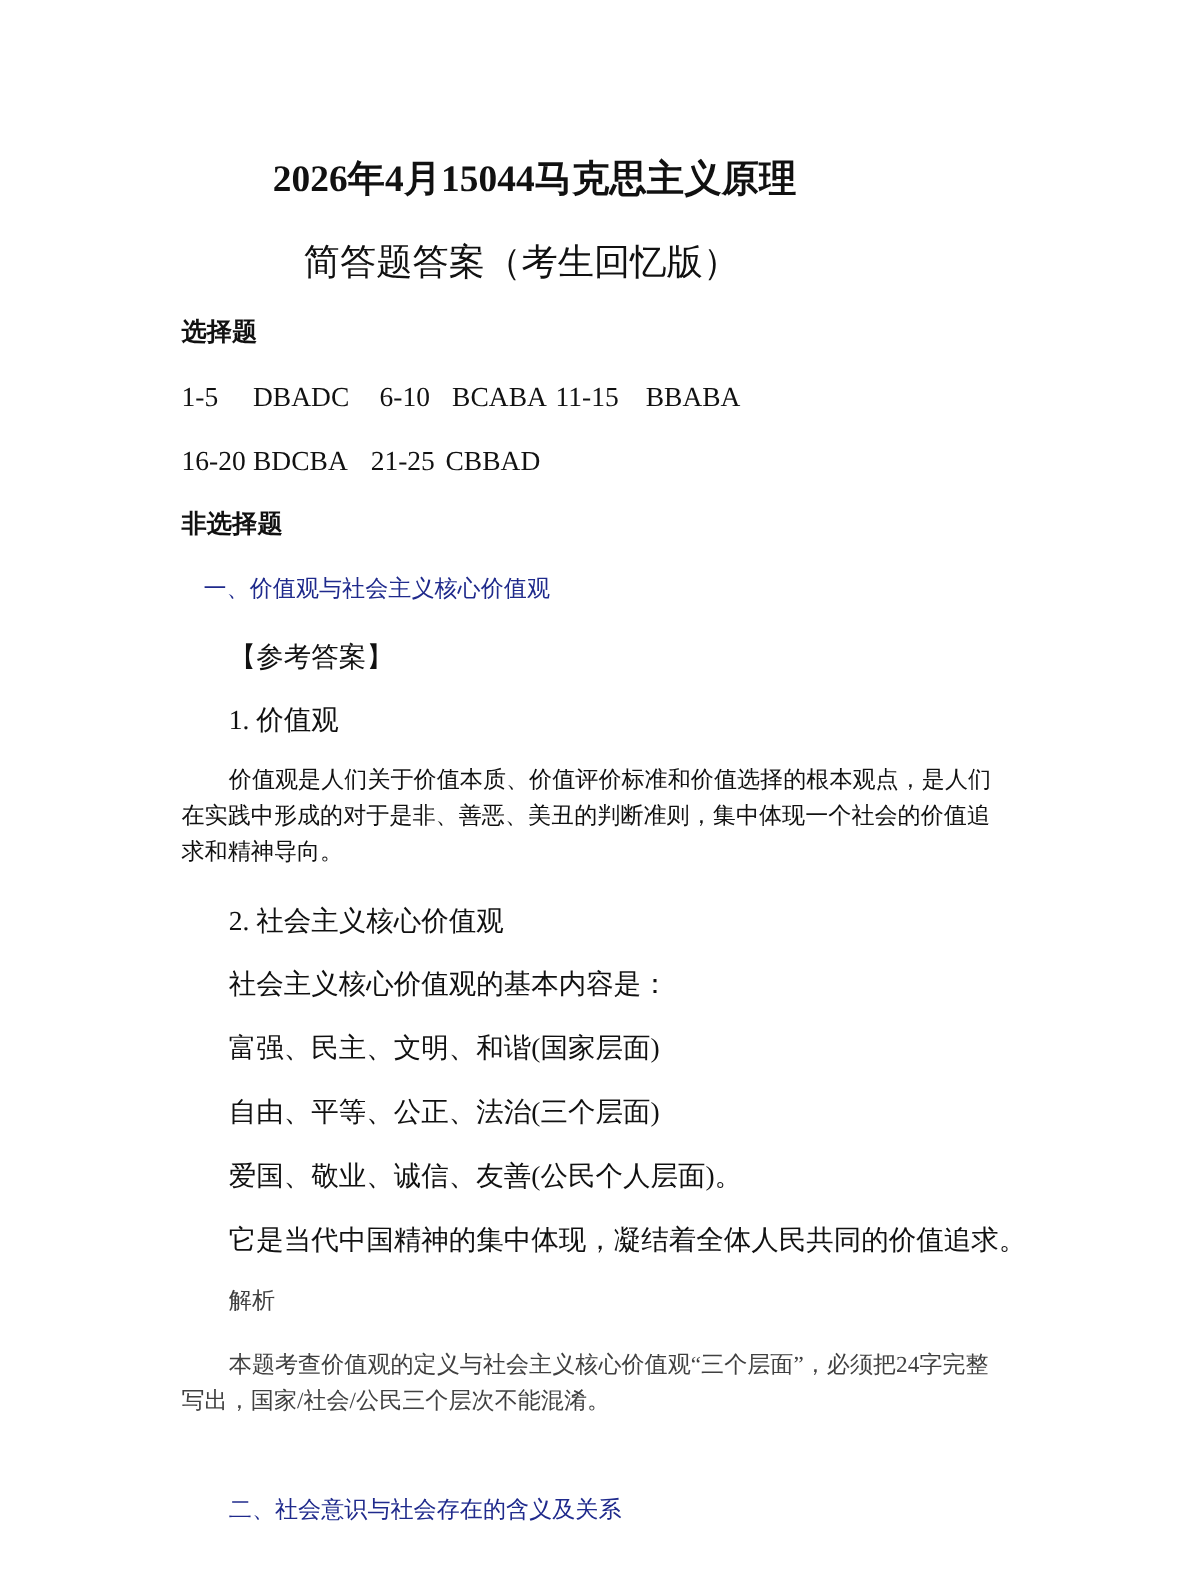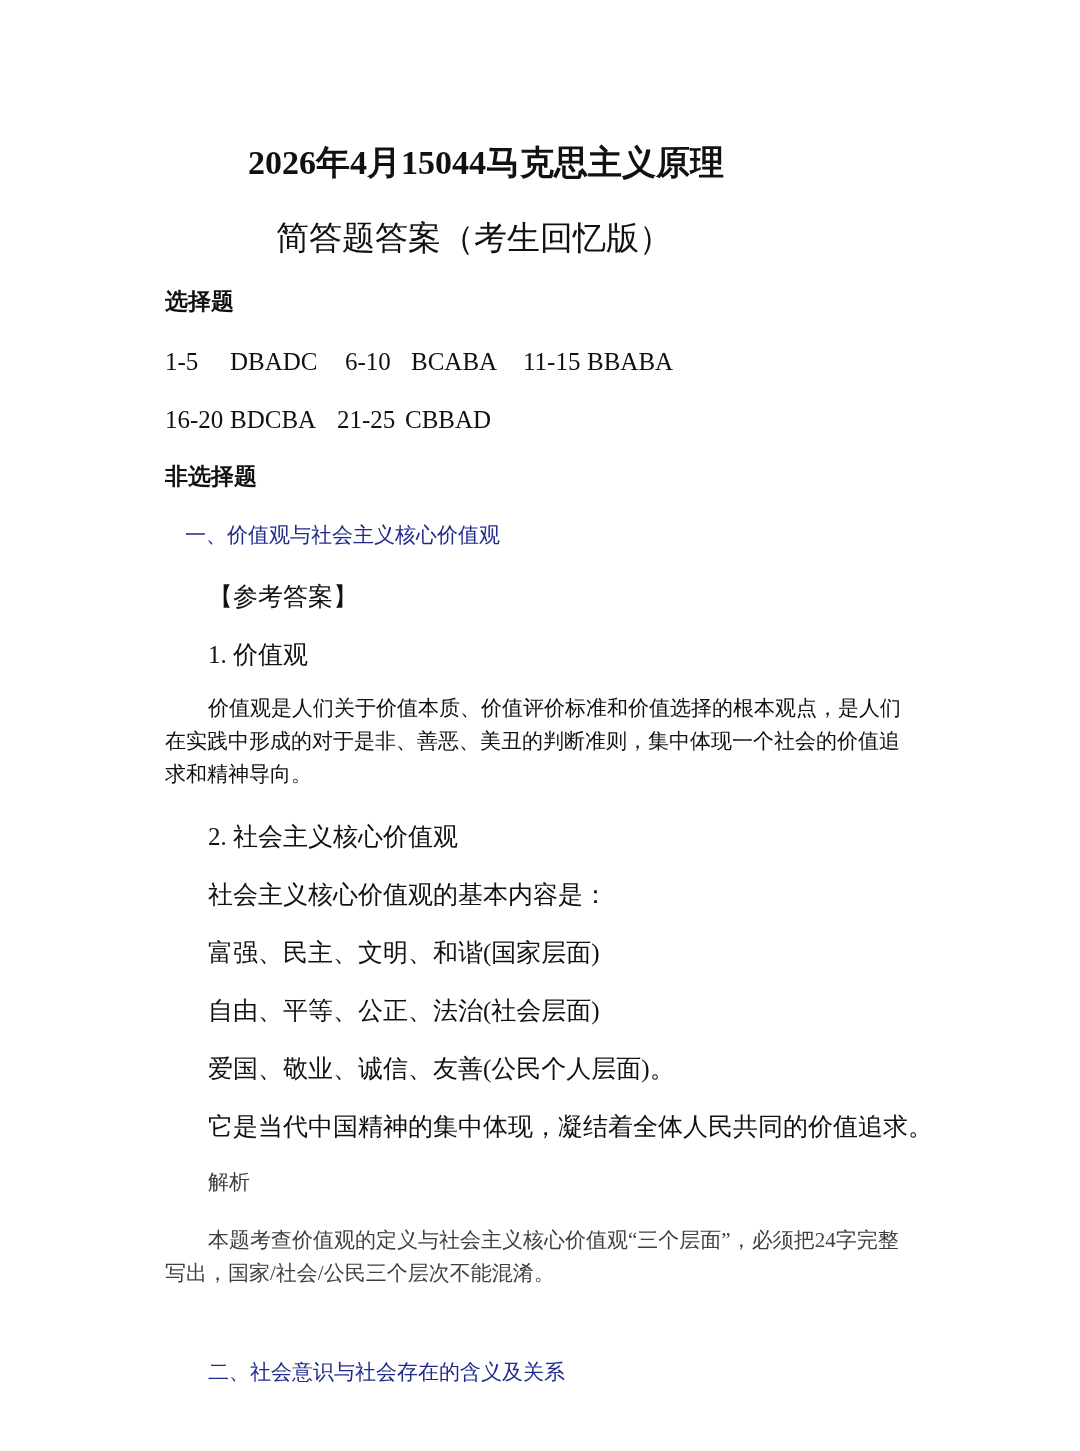--- a/index.html
+++ b/index.html
@@ -24,21 +24,21 @@
   <div class="abs title" style="top:140px;">2026年4月15044马克思主义原理</div>
   <div class="abs subtitle" style="top:216px;">简答题答案（考生回忆版）</div>
 
   <div class="abs h2" style="left:165px; top:286px;">选择题</div>
 
   <div class="ans">
     <span class="txt" style="left:165px; top:348px;">1-5</span>
     <span class="txt" style="left:230px; top:348px;">DBADC</span>
     <span class="txt" style="left:345px; top:348px;">6-10</span>
     <span class="txt" style="left:411px; top:348px;">BCABA</span>
-    <span class="txt" style="left:523px; top:348px;">11-15</span>
+    <span class="txt" style="left:505px; top:348px;">11-15</span>
     <span class="txt" style="left:587px; top:348px;">BBABA</span>
   </div>
 
   <div class="ans">
     <span class="txt" style="left:165px; top:406px;">16-20</span>
     <span class="txt" style="left:230px; top:406px;">BDCBA</span>
     <span class="txt" style="left:337px; top:406px;">21-25</span>
     <span class="txt" style="left:405px; top:406px;">CBBAD</span>
   </div>
 
@@ -50,21 +50,21 @@
 
   <div class="abs txt" style="left:208px; top:638px;">1. 价值观</div>
 
   <div class="para" style="top:692px;">价值观是人们关于价值本质、价值评价标准和价值选择的根本观点，是人们在实践中形成的对于是非、善恶、美丑的判断准则，集中体现一个社会的价值追求和精神导向。</div>
 
   <div class="abs txt" style="left:208px; top:820px;">2. 社会主义核心价值观</div>
 
   <div class="abs txt" style="left:208px; top:878px;">社会主义核心价值观的基本内容是：</div>
 
   <div class="abs txt" style="left:208px; top:936px;">富强、民主、文明、和谐(国家层面)</div>
-  <div class="abs txt" style="left:208px; top:994px;">自由、平等、公正、法治(社会层面)</div>
+  <div class="abs txt" style="left:208px; top:994px;">自由、平等、公正、法治(三个层面)</div>
   <div class="abs txt" style="left:208px; top:1052px;">爱国、敬业、诚信、友善(公民个人层面)。</div>
 
   <div class="abs txt" style="left:208px; top:1110px;">它是当代中国精神的集中体现，凝结着全体人民共同的价值追求。</div>
 
   <div class="abs red" style="left:208px; top:1168px;">解析</div>
 
   <div class="para red" style="top:1224px;">本题考查价值观的定义与社会主义核心价值观“三个层面”，必须把24字完整写出，国家/社会/公民三个层次不能混淆。</div>
 
   <div class="abs blue" style="left:208px; top:1318px;margin-top:40px;">二、社会意识与社会存在的含义及关系</div>
 

